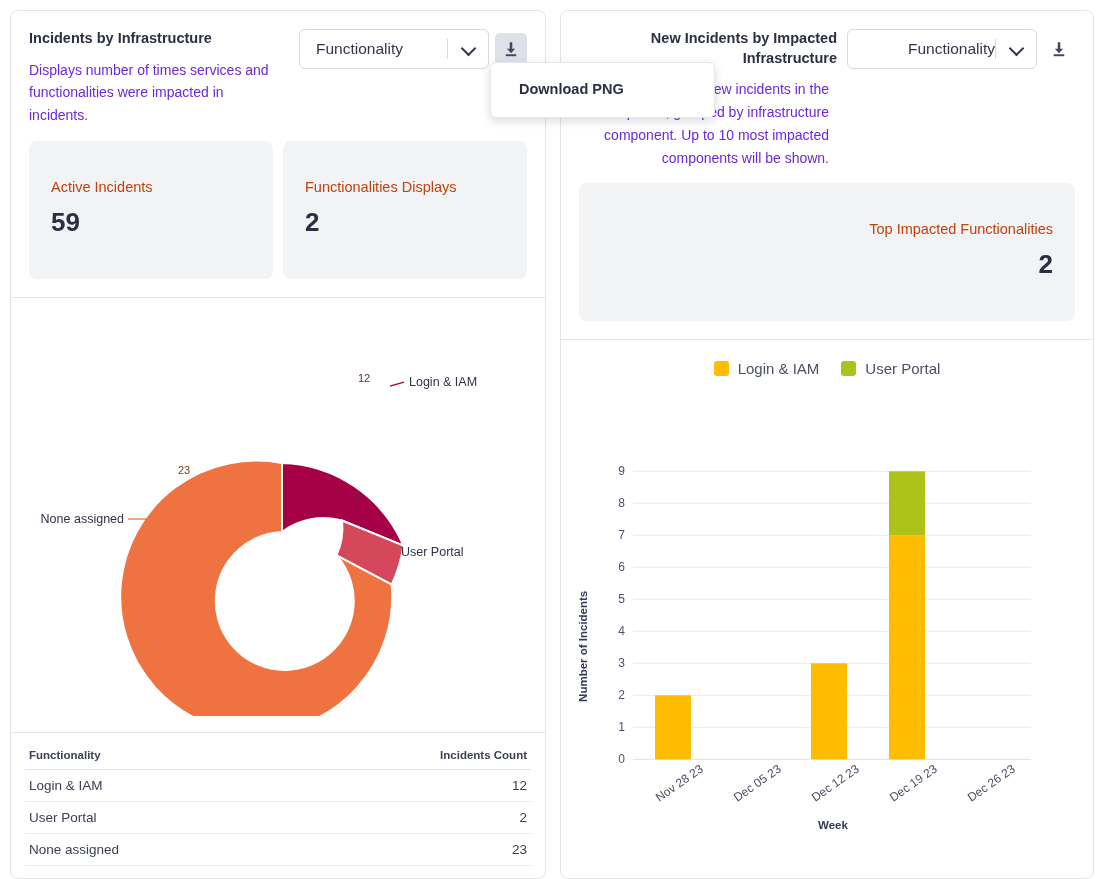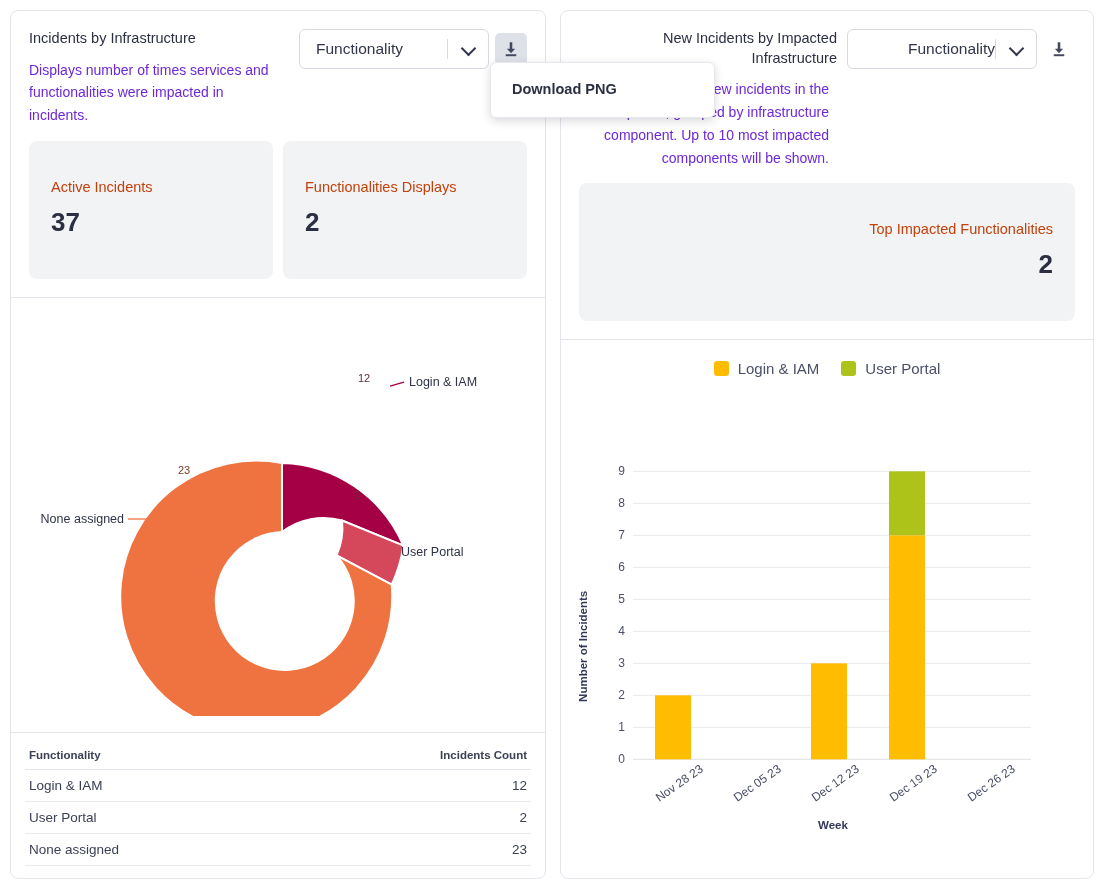--- a/index.html
+++ b/index.html
@@ -37,21 +37,21 @@
   }
   .head-row {
     display: flex;
     align-items: flex-start;
     justify-content: space-between;
     gap: 10px;
   }
   .head-titles { flex: 1 1 auto; min-width: 0; }
   .panel-title {
     font-size: 14.5px;
-    font-weight: normal;
+    font-weight: bold;
     color: #2b2f42;
     line-height: 1.35;
     max-width: 265px;
   }
   .panel-desc {
     margin-top: 10px;
     font-size: 14px;
     line-height: 1.63;
     color: #6d28d9;
     max-width: 250px;
@@ -118,21 +118,21 @@
     top: 51px;
     width: 225px;
     background: #fff;
     border: 1px solid #e6e8ed;
     border-radius: 6px;
     box-shadow: 0 3px 10px rgba(20,22,40,.16);
     padding: 10px 0 12px 0;
     z-index: 50;
   }
   .menu-item {
-    padding: 8px 21px;
+    padding: 8px 28px;
     font-size: 14.5px;
     font-weight: bold;
     color: #2b2f42;
     cursor: pointer;
   }
 
   
   .stats {
     display: flex;
     gap: 10px;
@@ -242,21 +242,21 @@
       </div>
 
       <div class="menu">
         <div class="menu-item">Download PNG</div>
       </div>
     </div>
 
     <div class="stats">
       <div class="stat-card">
         <div class="stat-label">Active Incidents</div>
-        <div class="stat-value">37</div>
+        <div class="stat-value">59</div>
       </div>
       <div class="stat-card">
         <div class="stat-label">Functionalities Displays</div>
         <div class="stat-value">2</div>
       </div>
     </div>
 
     <div class="divider"></div>
 
     <div class="donut-wrap">

